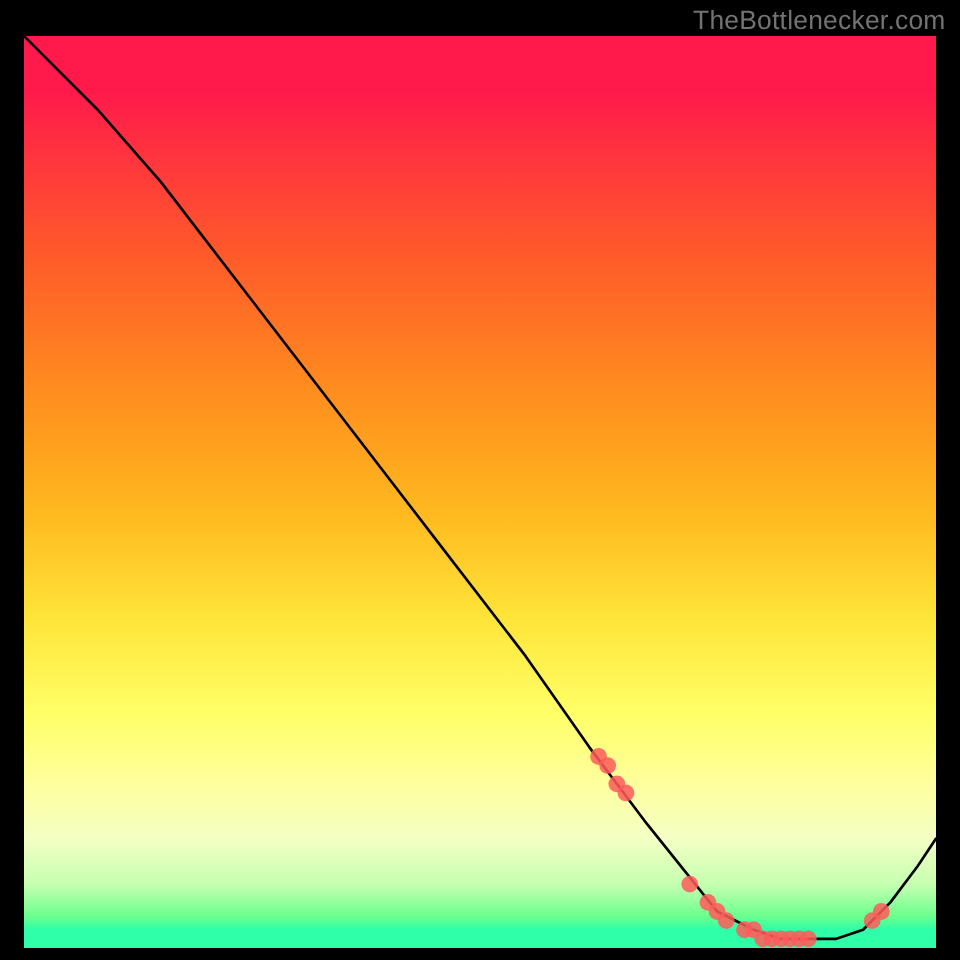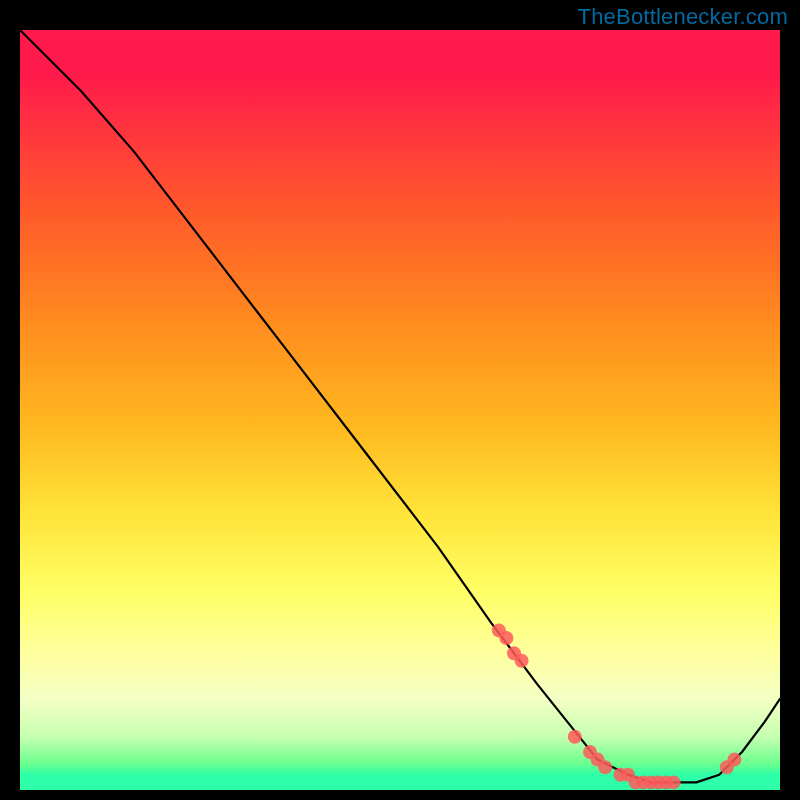--- a/index.html
+++ b/index.html
@@ -13,21 +13,21 @@
   }
   .wrap {
     position: relative;
     width: 800px;
     height: 800px;
   }
   .attribution {
     position: absolute;
     top: 4px;
     right: 12px;
-    color: #0369a1;
+    color: #737373;
     font-size: 22px;
     font-weight: 500;
     letter-spacing: 0.2px;
     z-index: 5;
   }
   .plot-area {
     position: absolute;
     left: 20px;
     top: 30px;
     width: 760px;

